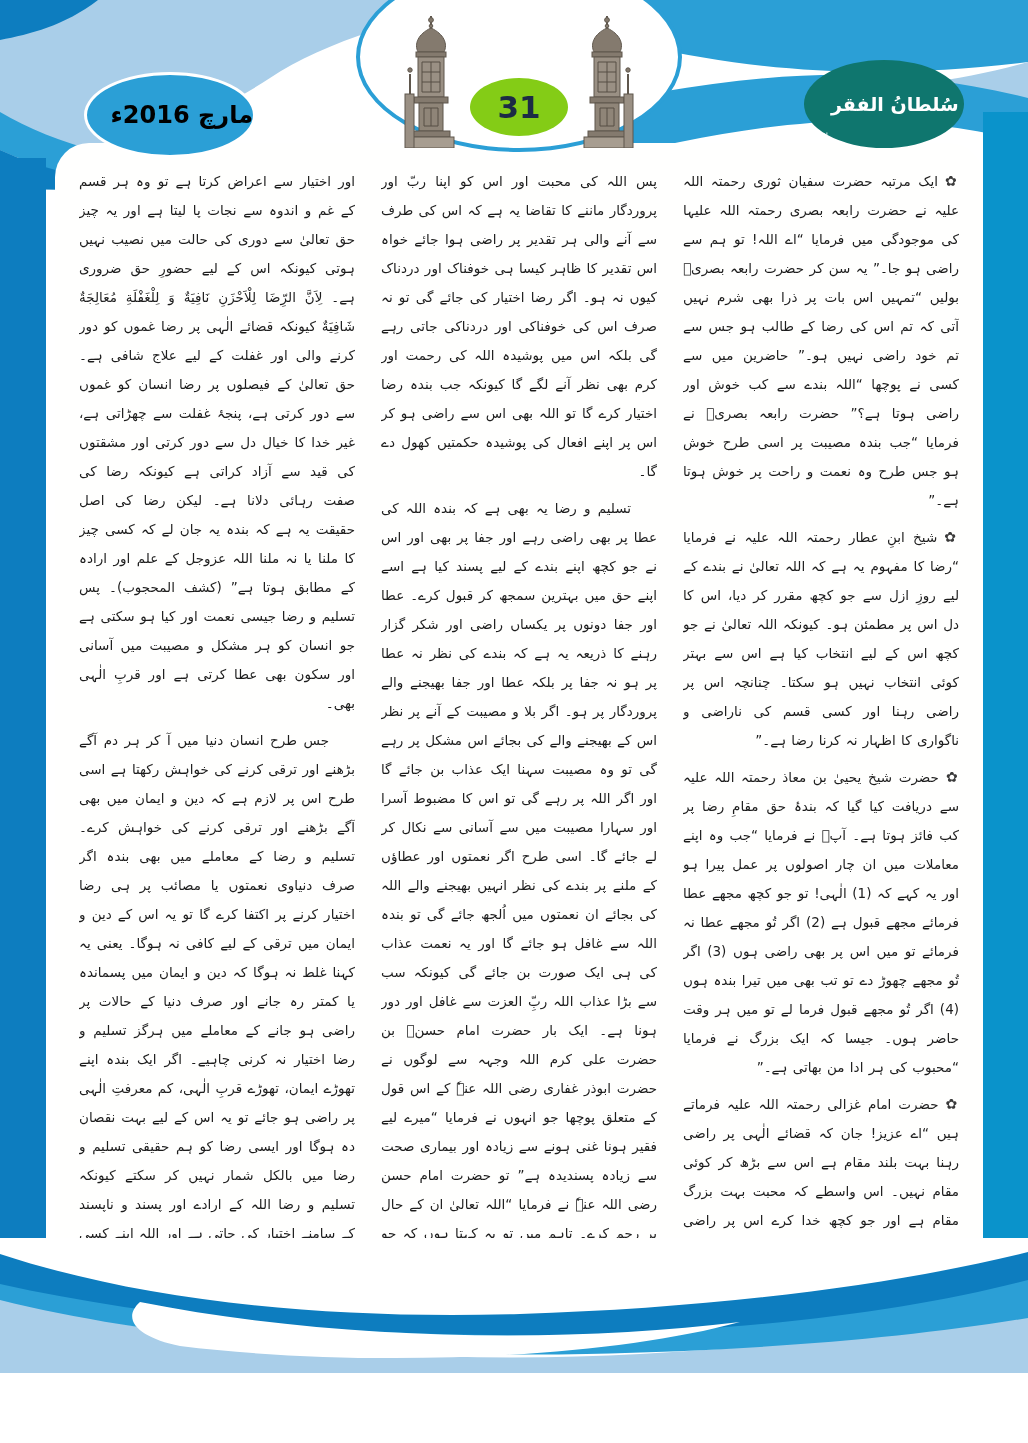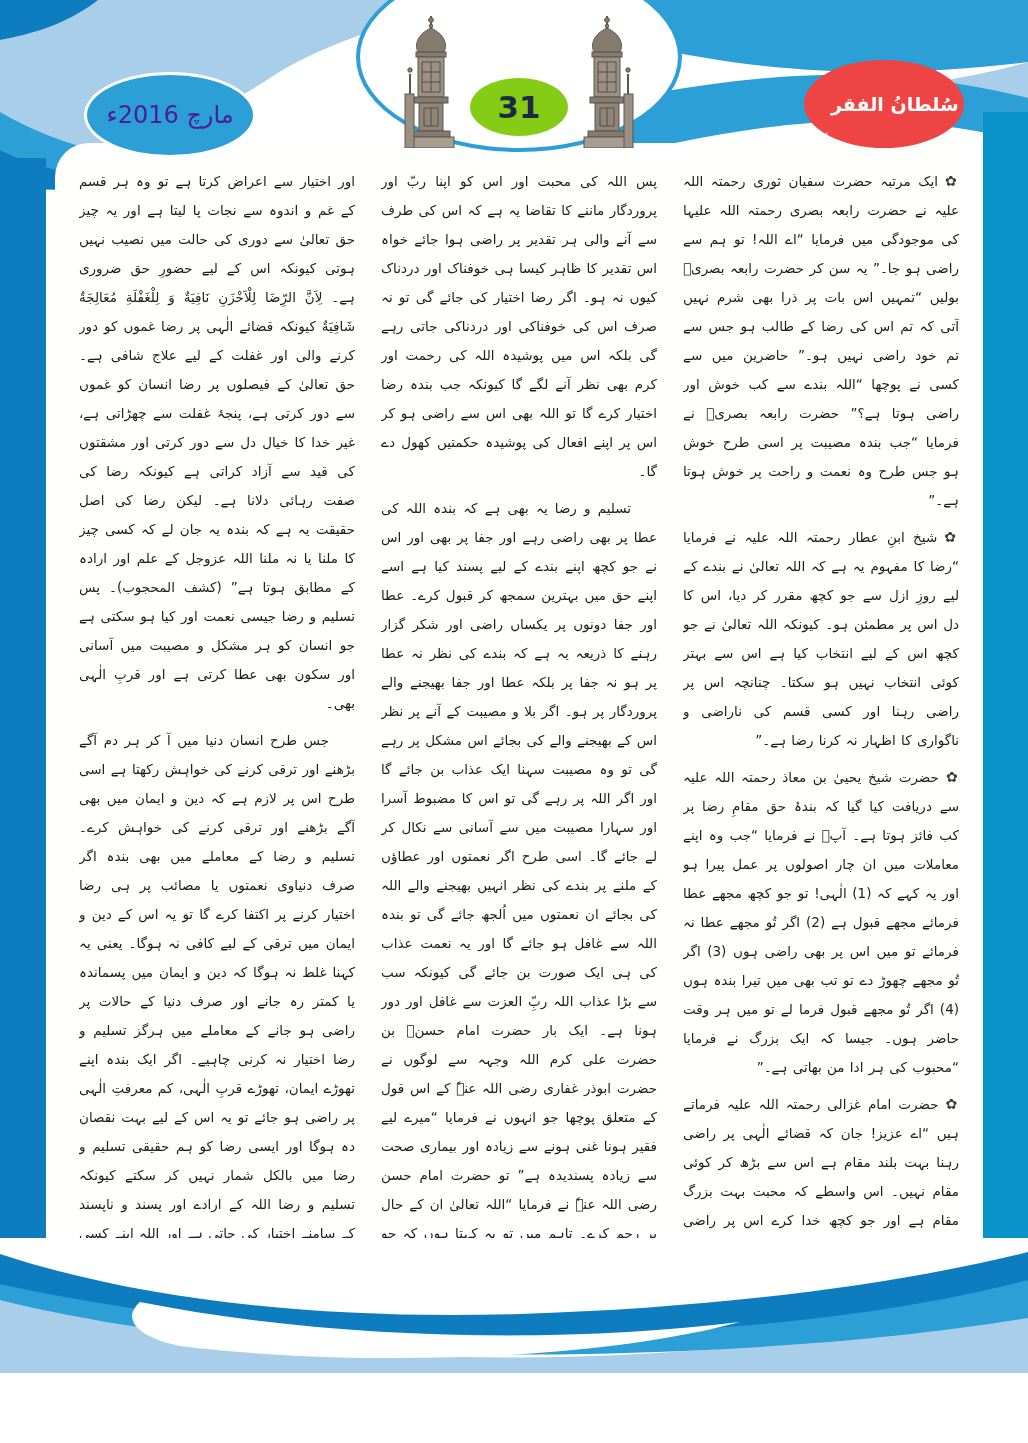--- a/index.html
+++ b/index.html
@@ -25,39 +25,39 @@
     margin:0 0 8px 0;color:#1d1d1d;font-size:13.5px;line-height:29px;
     text-align:justify;text-justify:inter-word;word-spacing:1px;
   }
   .para.indent{text-indent:26px;}
   .marker{color:#3a3a3a;font-size:14px;margin-left:7px;}
   .arabic-quote{font-weight:normal;}
 
   .date-badge{
     position:absolute;top:72px;left:84px;width:172px;height:86px;border-radius:50%;
     background:#2b9fd6;border:3px solid #ffffff;box-sizing:border-box;
-    display:flex;align-items:center;justify-content:center;
-    color:#4c1d95;font-size:24px;font-weight:normal;
+    display:flex;align-items:center;
+    color:#000000;font-size:24px;font-weight:bold;
   }
   .emblem{
     position:absolute;top:-38px;left:356px;width:326px;height:190px;border-radius:50%;
     background:#ffffff;border:4px solid #2b9fd6;box-sizing:border-box;
     display:flex;align-items:flex-end;justify-content:space-between;
     padding:0 40px;
   }
   .emblem .minaret{width:62px;height:134px;flex:0 0 auto;}
   .page-num{
     position:absolute;left:50%;top:112px;transform:translateX(-50%);
     width:98px;height:58px;border-radius:50%;background:#84cc16;
     display:flex;align-items:center;justify-content:center;
     color:#1c2b45;font-size:31px;font-weight:bold;font-family:"DejaVu Sans",sans-serif;
   }
   .logo-badge{
     position:absolute;top:60px;left:804px;width:160px;height:88px;border-radius:50%;
-    background:#ef4444;display:flex;flex-direction:row;align-items:center;justify-content:center;
+    background:#0f766e;display:flex;flex-direction:row;align-items:center;justify-content:center;
     color:#ffffff;gap:3px;
   }
   .logo-main{font-size:19px;font-weight:bold;}
   .logo-sub{font-size:8px;opacity:.9;align-self:flex-end;margin-bottom:8px;font-family:Liberation Serif, serif;}
 </style>
 </head>
 <body>
 
 <div class="page">
 

